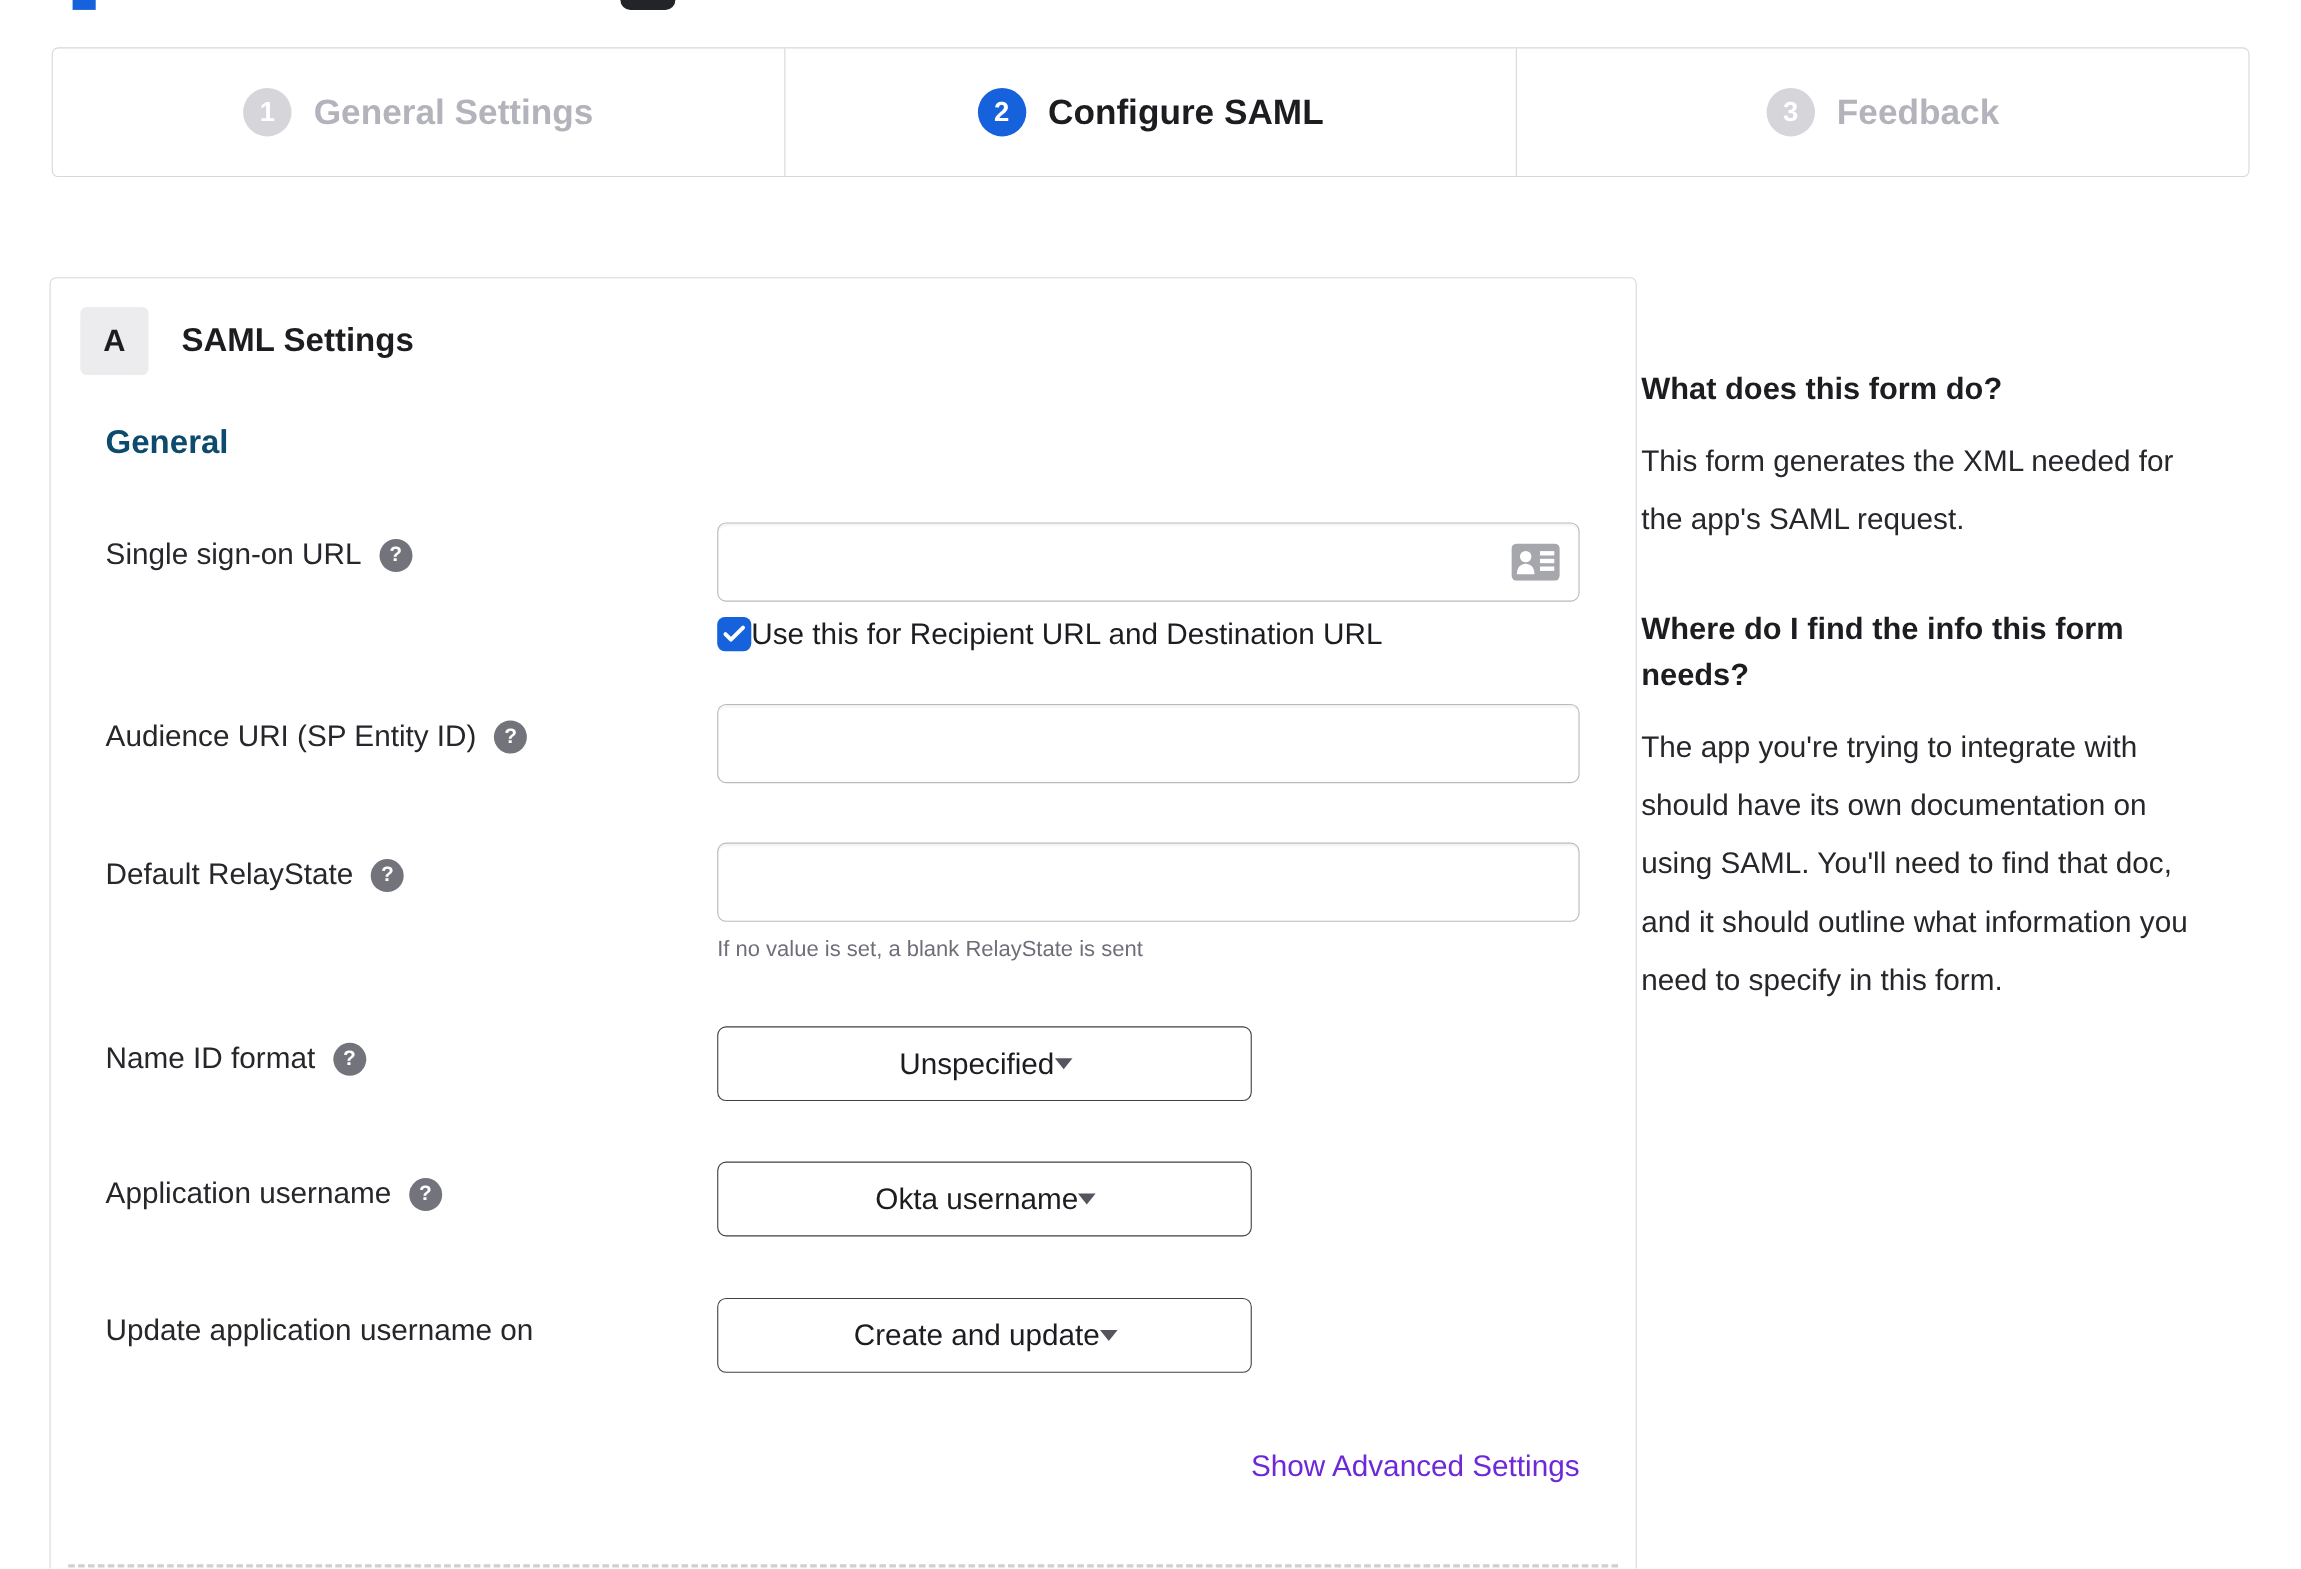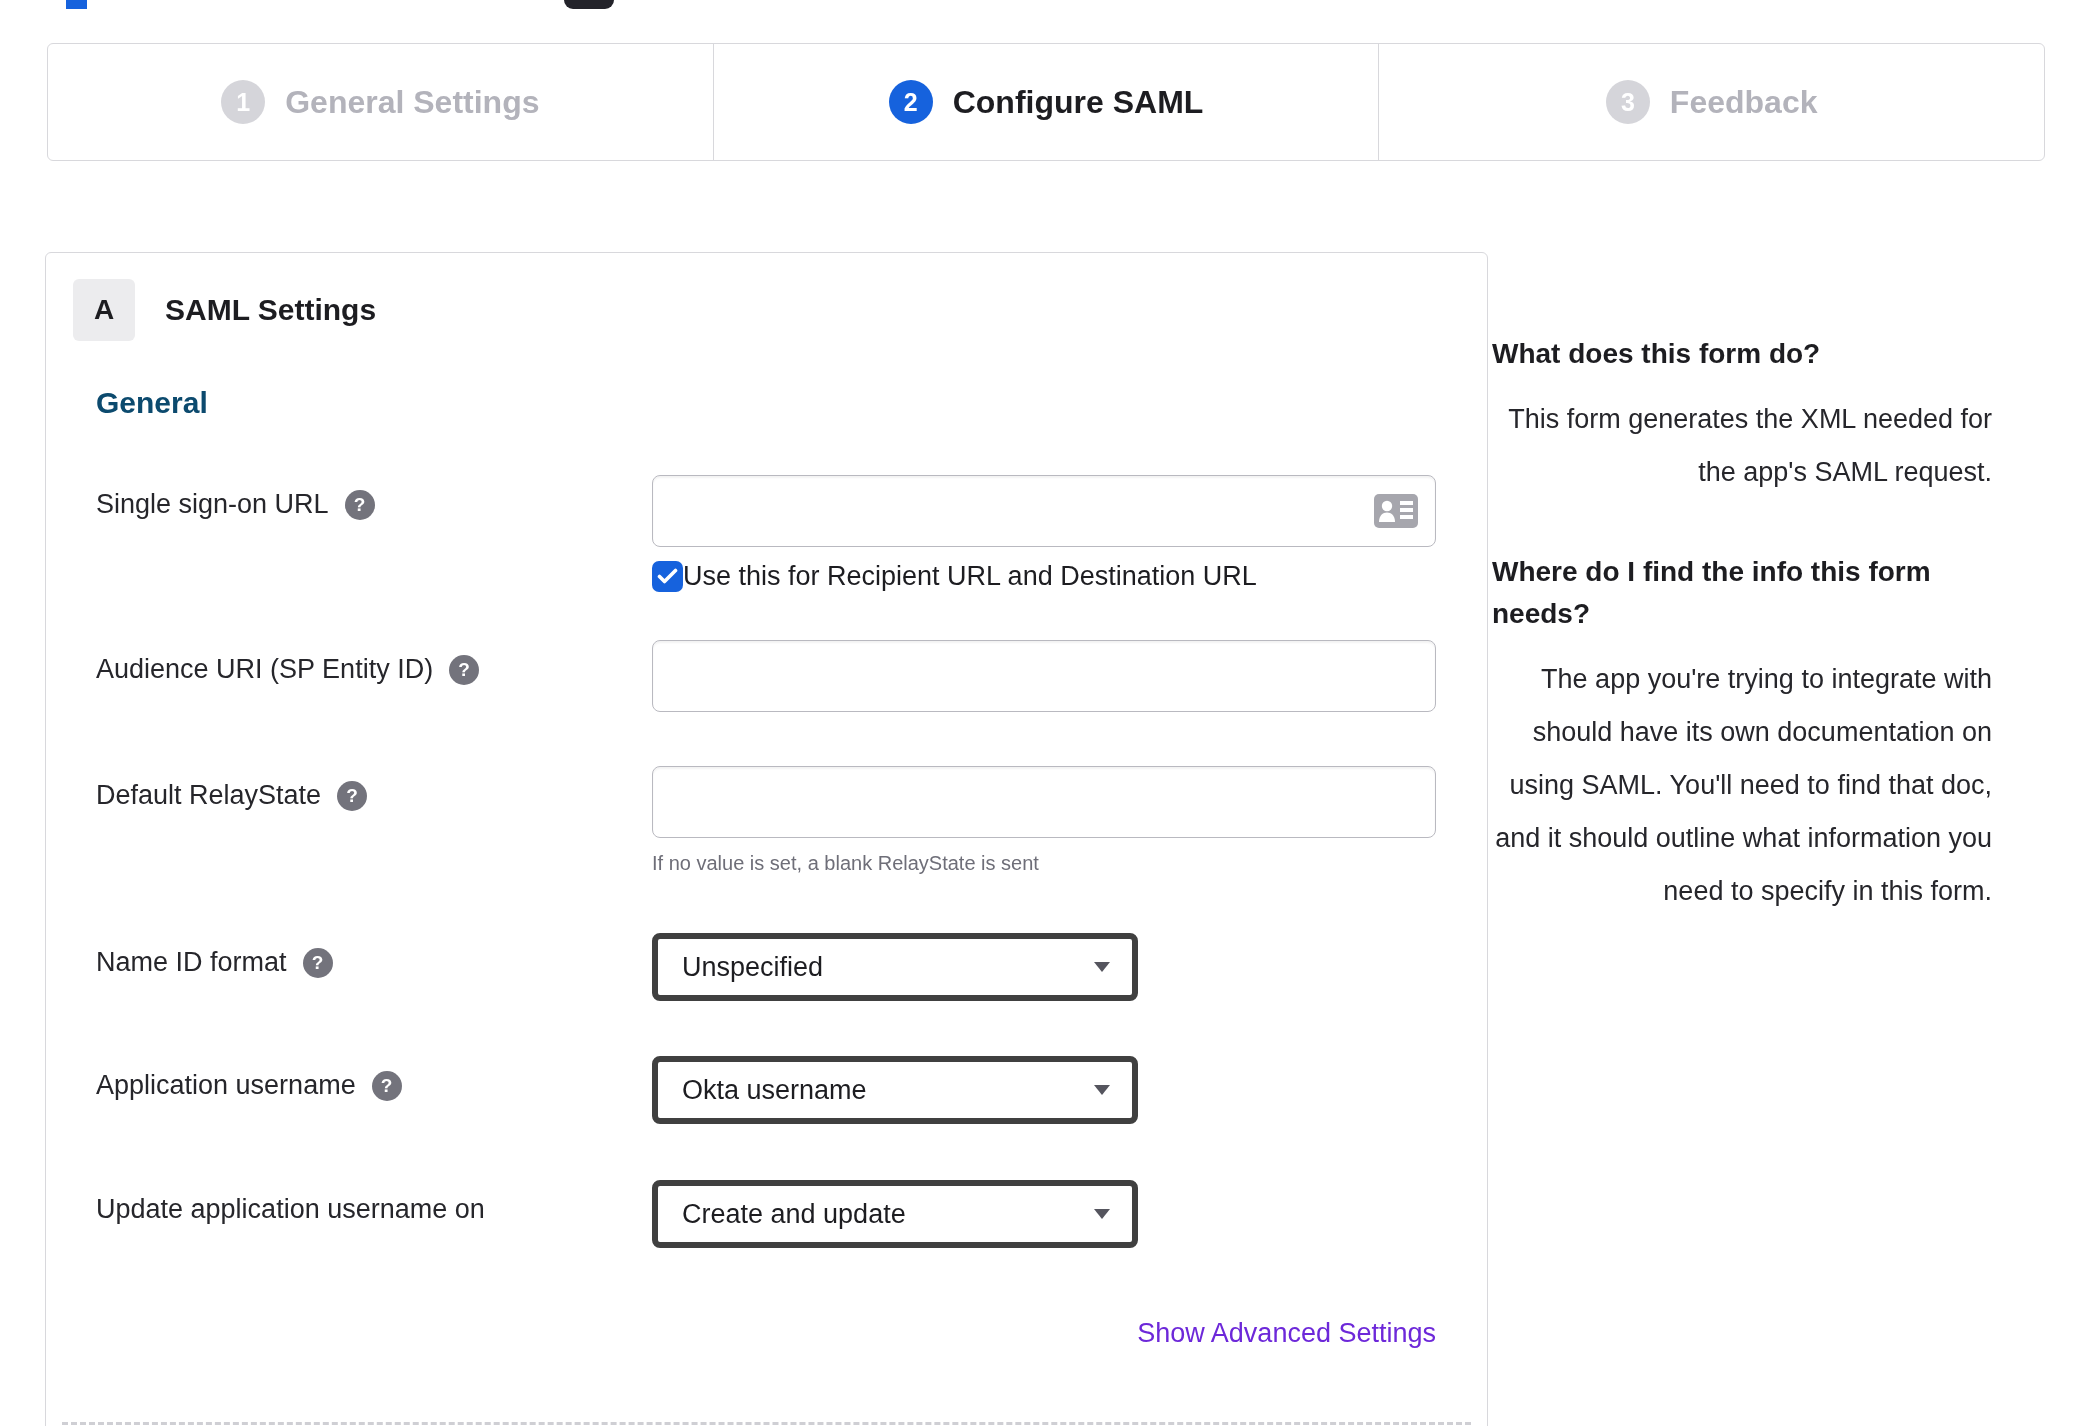--- a/index.html
+++ b/index.html
@@ -72,22 +72,22 @@
   .checkbox-row { display:flex; align-items:center; margin-top:14px; }
   .checkbox {
     width:31px; height:31px; border-radius:7px; background:#1662dd;
     display:flex; align-items:center; justify-content:center; flex:0 0 auto; cursor:pointer;
   }
   .checkbox-label { font-size:27px; color:#1d1d21; }
 
   .helper-text { margin-top:14px; font-size:20px; color:#6e6e78; }
 
   .select {
-    width:486px; height:68px; border:6px solid #404040; border-radius:8px; background:#fff;
-    display:flex; align-items:center; justify-content:space-between;
+    width:486px; height:68px; border:1px solid #404040; border-radius:8px; background:#fff;
+    display:flex; align-items:center; justify-content:center;
     padding:0 22px 0 24px; cursor:pointer;
   }
   .select-value { font-size:27px; color:#1d1d21; }
   .caret-down {
     width:0; height:0; border-left:8px solid transparent; border-right:8px solid transparent;
     border-top:10px solid #55555e;
   }
 
   .mb-row1 { margin-bottom:48px; }
   .mb-row2 { margin-bottom:54px; }
@@ -95,21 +95,21 @@
   .mb-row4 { margin-bottom:55px; }
   .mb-row5 { margin-bottom:56px; }
 
   .link-row { width:1340px; text-align:right; margin-top:70px; }
   .advanced-link { font-size:27px; color:#6d28d9; text-decoration:none; cursor:pointer; }
 
   
   .help-sidebar { position:absolute; left:1492px; top:333px; width:500px; }
   .help-section + .help-section { margin-top:52px; }
   .help-heading { margin:0; font-size:28px; font-weight:bold; color:#1d1d21; line-height:42px; }
-  .help-body { margin:18px 0 0; font-size:27px; color:#26262b; line-height:53px;text-align:right; }
+  .help-body { margin:18px 0 0; font-size:27px; color:#26262b; line-height:53px; }
 </style>
 </head>
 <body>
 
 <div class="remnant-blue"></div>
 <div class="remnant-dark"></div>
 
 <div class="stepper">
   <div class="step">
     <div class="step-circle">1</div>

